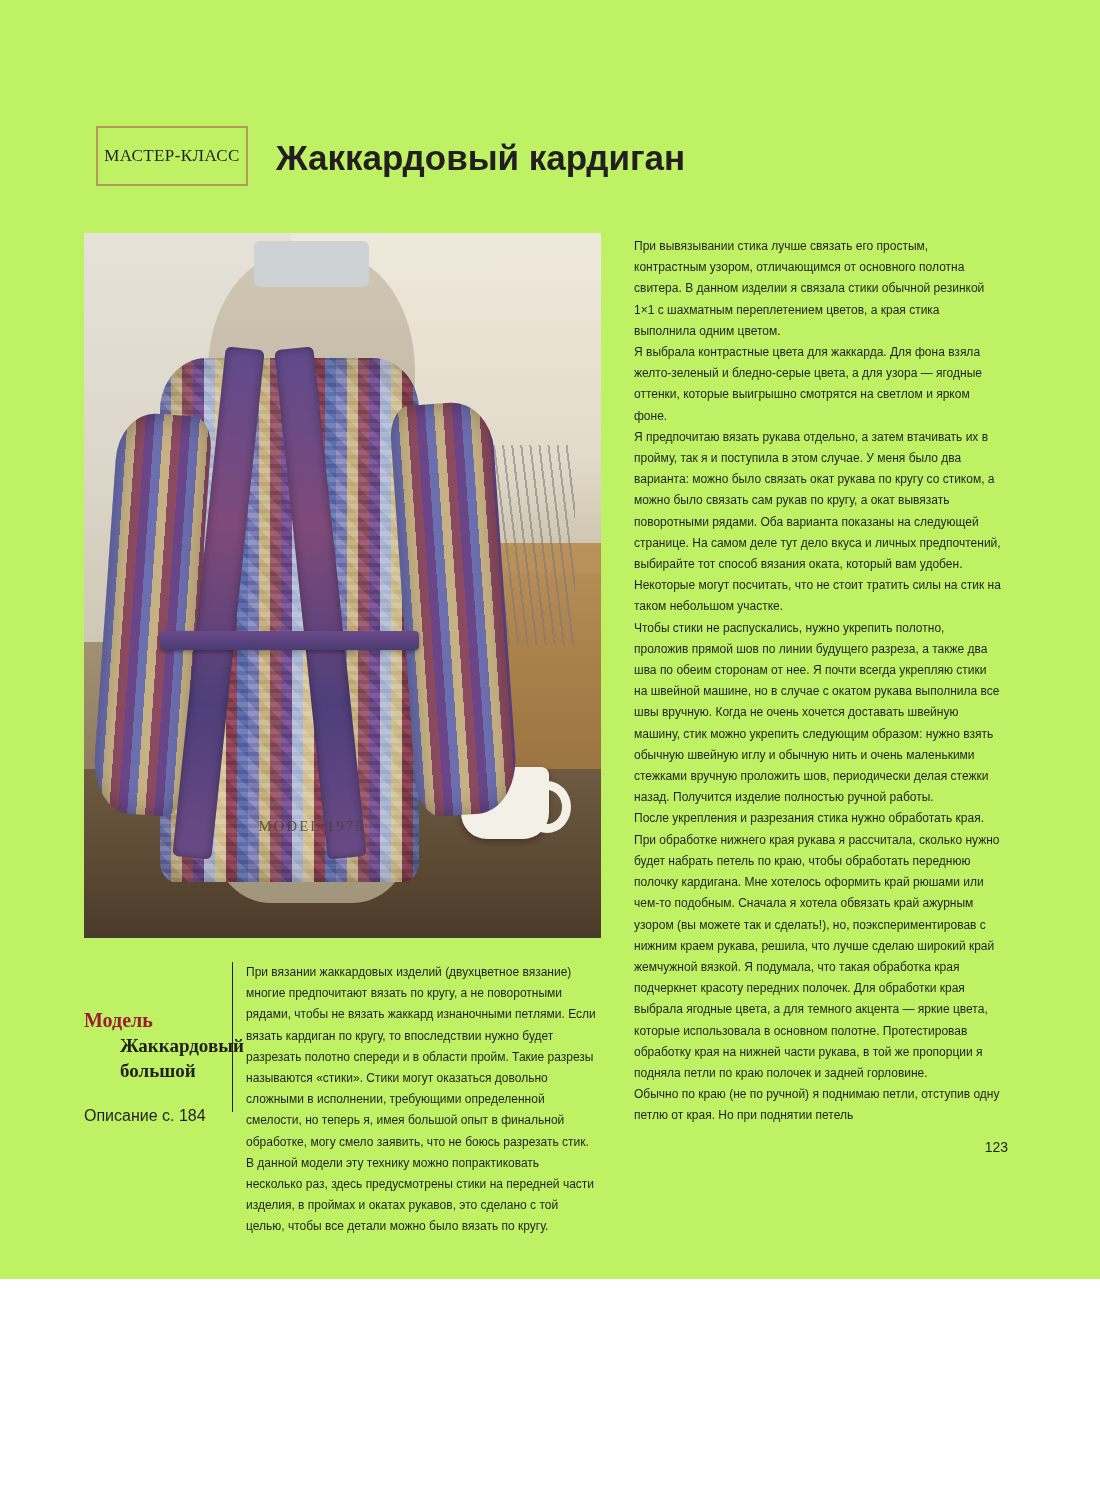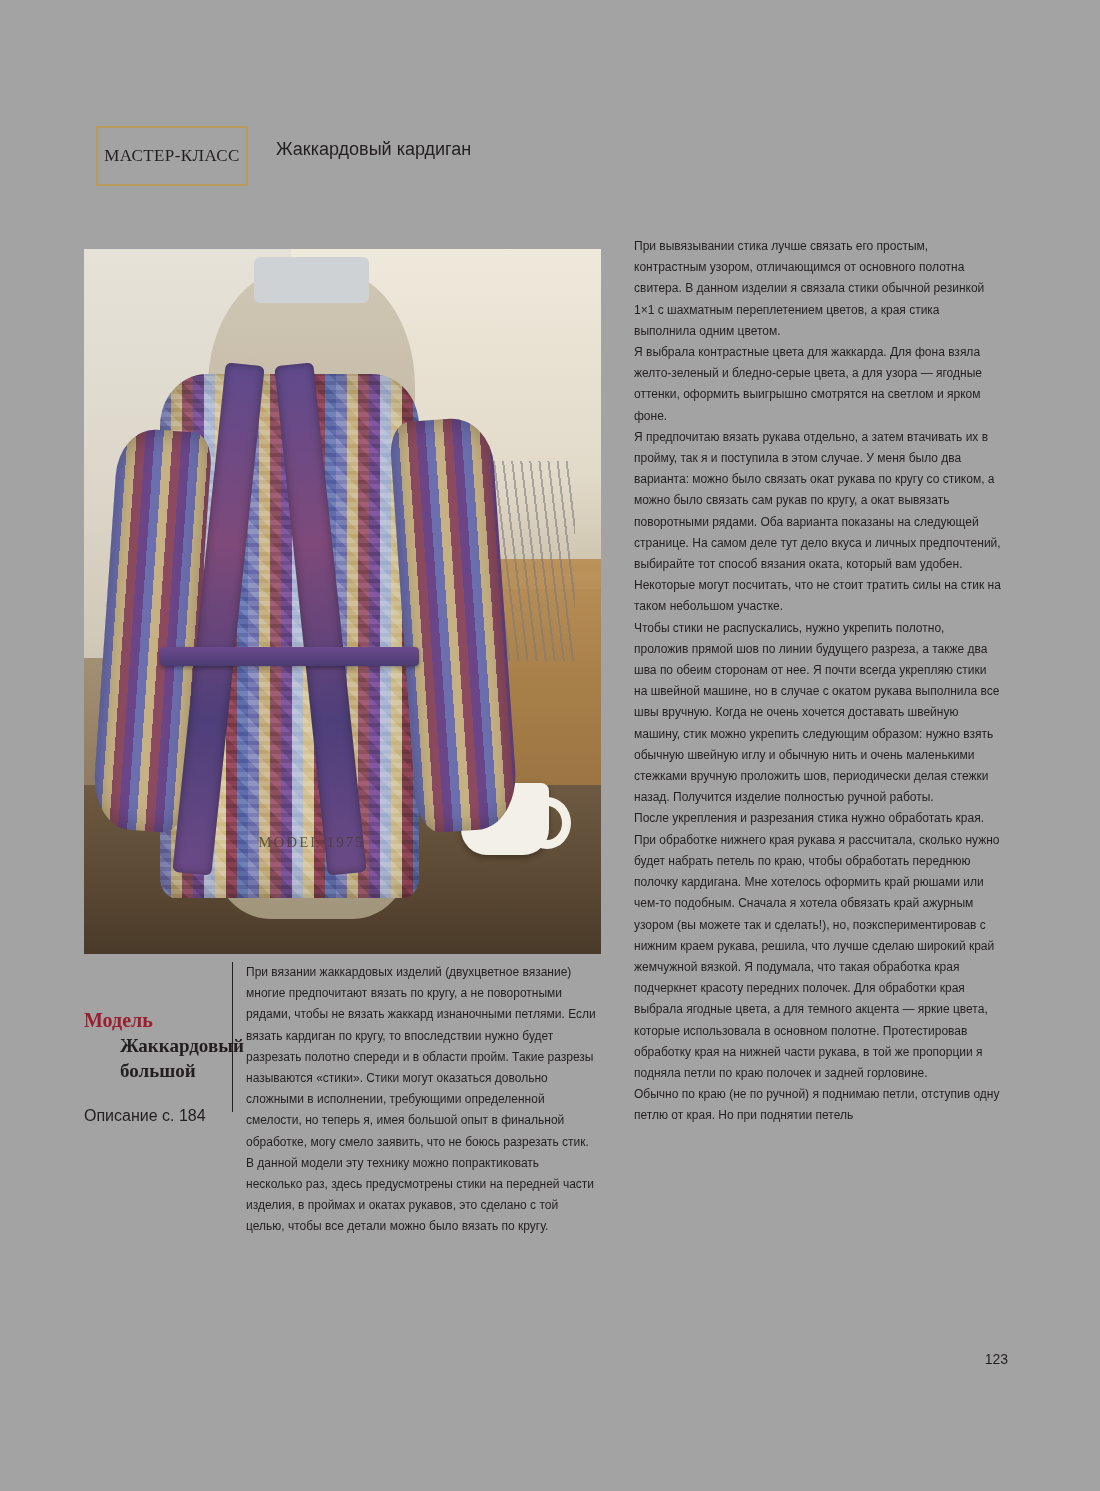--- a/index.html
+++ b/index.html
@@ -12,22 +12,22 @@
     height: 1491px;
     position: relative;
     font-family: "Liberation Sans", sans-serif;
     color: #231f20;
     overflow: hidden;
   }
   .page {
     position: absolute;
     left: 0; top: 0;
     width: 1100px;
-    height: 1491px;
-    background: #a3a3a3;
+    height: 1279px;
+    background: #bef264;
   }
 
   
   .kicker-box {
     position: absolute;
     left: 96px;
     top: 126px;
     width: 152px;
     height: 60px;
     border: 2px solid #b99a5a;
@@ -50,32 +50,32 @@
     width: 620px;
   }
   .title-main {
     font-size: 31px;
     font-weight: 400;
     color: #231f20;
     letter-spacing: 0.2px;
     line-height: 36px;
   }
   .title-sub {
-    font-size: 18px;
-    font-weight: 400;
+    font-size: 35px;
+    font-weight: 700;
     color: #231f20;
     line-height: 34px;
-    margin-top: 6px;
+    margin-top: 15px;
   }
 
   
   .photo {
     position: absolute;
     left: 84px;
-    top: 249px;
+    top: 233px;
     width: 517px;
     height: 705px;
     overflow: hidden;
     background: #b9ad9b;
   }
   .photo .bg {
     position: absolute;
     inset: 0;
     background:
       linear-gradient(180deg, #d9d2c6 0%, #cfc6b8 18%, #b9a88f 40%, #a08e72 60%, #8d7a5e 78%, #7d6c52 100%);
@@ -352,21 +352,21 @@
   </div>
 
   <div class="divider"></div>
 
   <div class="col-left-body">
     <p>При вязании жаккардовых изделий (двухцветное вязание) многие предпочитают вязать по кругу, а не поворотными рядами, чтобы не вязать жаккард изнаночными петлями. Если вязать кардиган по кругу, то впоследствии нужно будет разрезать полотно спереди и в области пройм. Такие разрезы называются «стики». Стики могут оказаться довольно сложными в исполнении, требующими определенной смелости, но теперь я, имея большой опыт в финальной обработке, могу смело заявить, что не боюсь разрезать стик. В данной модели эту технику можно попрактиковать несколько раз, здесь предусмотрены стики на передней части изделия, в проймах и окатах рукавов, это сделано с той целью, чтобы все детали можно было вязать по кругу.</p>
   </div>
 
   <div class="col-right">
     <p>При вывязывании стика лучше связать его простым, контрастным узором, отличающимся от основного полотна свитера. В данном изделии я связала стики обычной резинкой 1×1 с шахматным переплетением цветов, а края стика выполнила одним цветом.</p>
-    <p>Я выбрала контрастные цвета для жаккарда. Для фона взяла желто-зеленый и бледно-серые цвета, а для узора — ягодные оттенки, оформить выигрышно смотрятся на светлом и ярком фоне.</p>
+    <p>Я выбрала контрастные цвета для жаккарда. Для фона взяла желто-зеленый и бледно-серые цвета, а для узора — ягодные оттенки, которые выигрышно смотрятся на светлом и ярком фоне.</p>
     <p>Я предпочитаю вязать рукава отдельно, а затем втачивать их в пройму, так я и поступила в этом случае. У меня было два варианта: можно было связать окат рукава по кругу со стиком, а можно было связать сам рукав по кругу, а окат вывязать поворотными рядами. Оба варианта показаны на следующей странице. На самом деле тут дело вкуса и личных предпочтений, выбирайте тот способ вязания оката, который вам удобен. Некоторые могут посчитать, что не стоит тратить силы на стик на таком небольшом участке.</p>
     <p>Чтобы стики не распускались, нужно укрепить полотно, проложив прямой шов по линии будущего разреза, а также два шва по обеим сторонам от нее. Я почти всегда укрепляю стики на швейной машине, но в случае с окатом рукава выполнила все швы вручную. Когда не очень хочется доставать швейную машину, стик можно укрепить следующим образом: нужно взять обычную швейную иглу и обычную нить и очень маленькими стежками вручную проложить шов, периодически делая стежки назад. Получится изделие полностью ручной работы.</p>
     <p>После укрепления и разрезания стика нужно обработать края. При обработке нижнего края рукава я рассчитала, сколько нужно будет набрать петель по краю, чтобы обработать переднюю полочку кардигана. Мне хотелось оформить край рюшами или чем-то подобным. Сначала я хотела обвязать край ажурным узором (вы можете так и сделать!), но, поэкспериментировав с нижним краем рукава, решила, что лучше сделаю широкий край жемчужной вязкой. Я подумала, что такая обработка края подчеркнет красоту передних полочек. Для обработки края выбрала ягодные цвета, а для темного акцента — яркие цвета, которые использовала в основном полотне. Протестировав обработку края на нижней части рукава, в той же пропорции я подняла петли по краю полочек и задней горловине.</p>
     <p>Обычно по краю (не по ручной) я поднимаю петли, отступив одну петлю от края. Но при поднятии петель</p>
   </div>
 
   <div class="page-number">123</div>
 
 </div>
 

